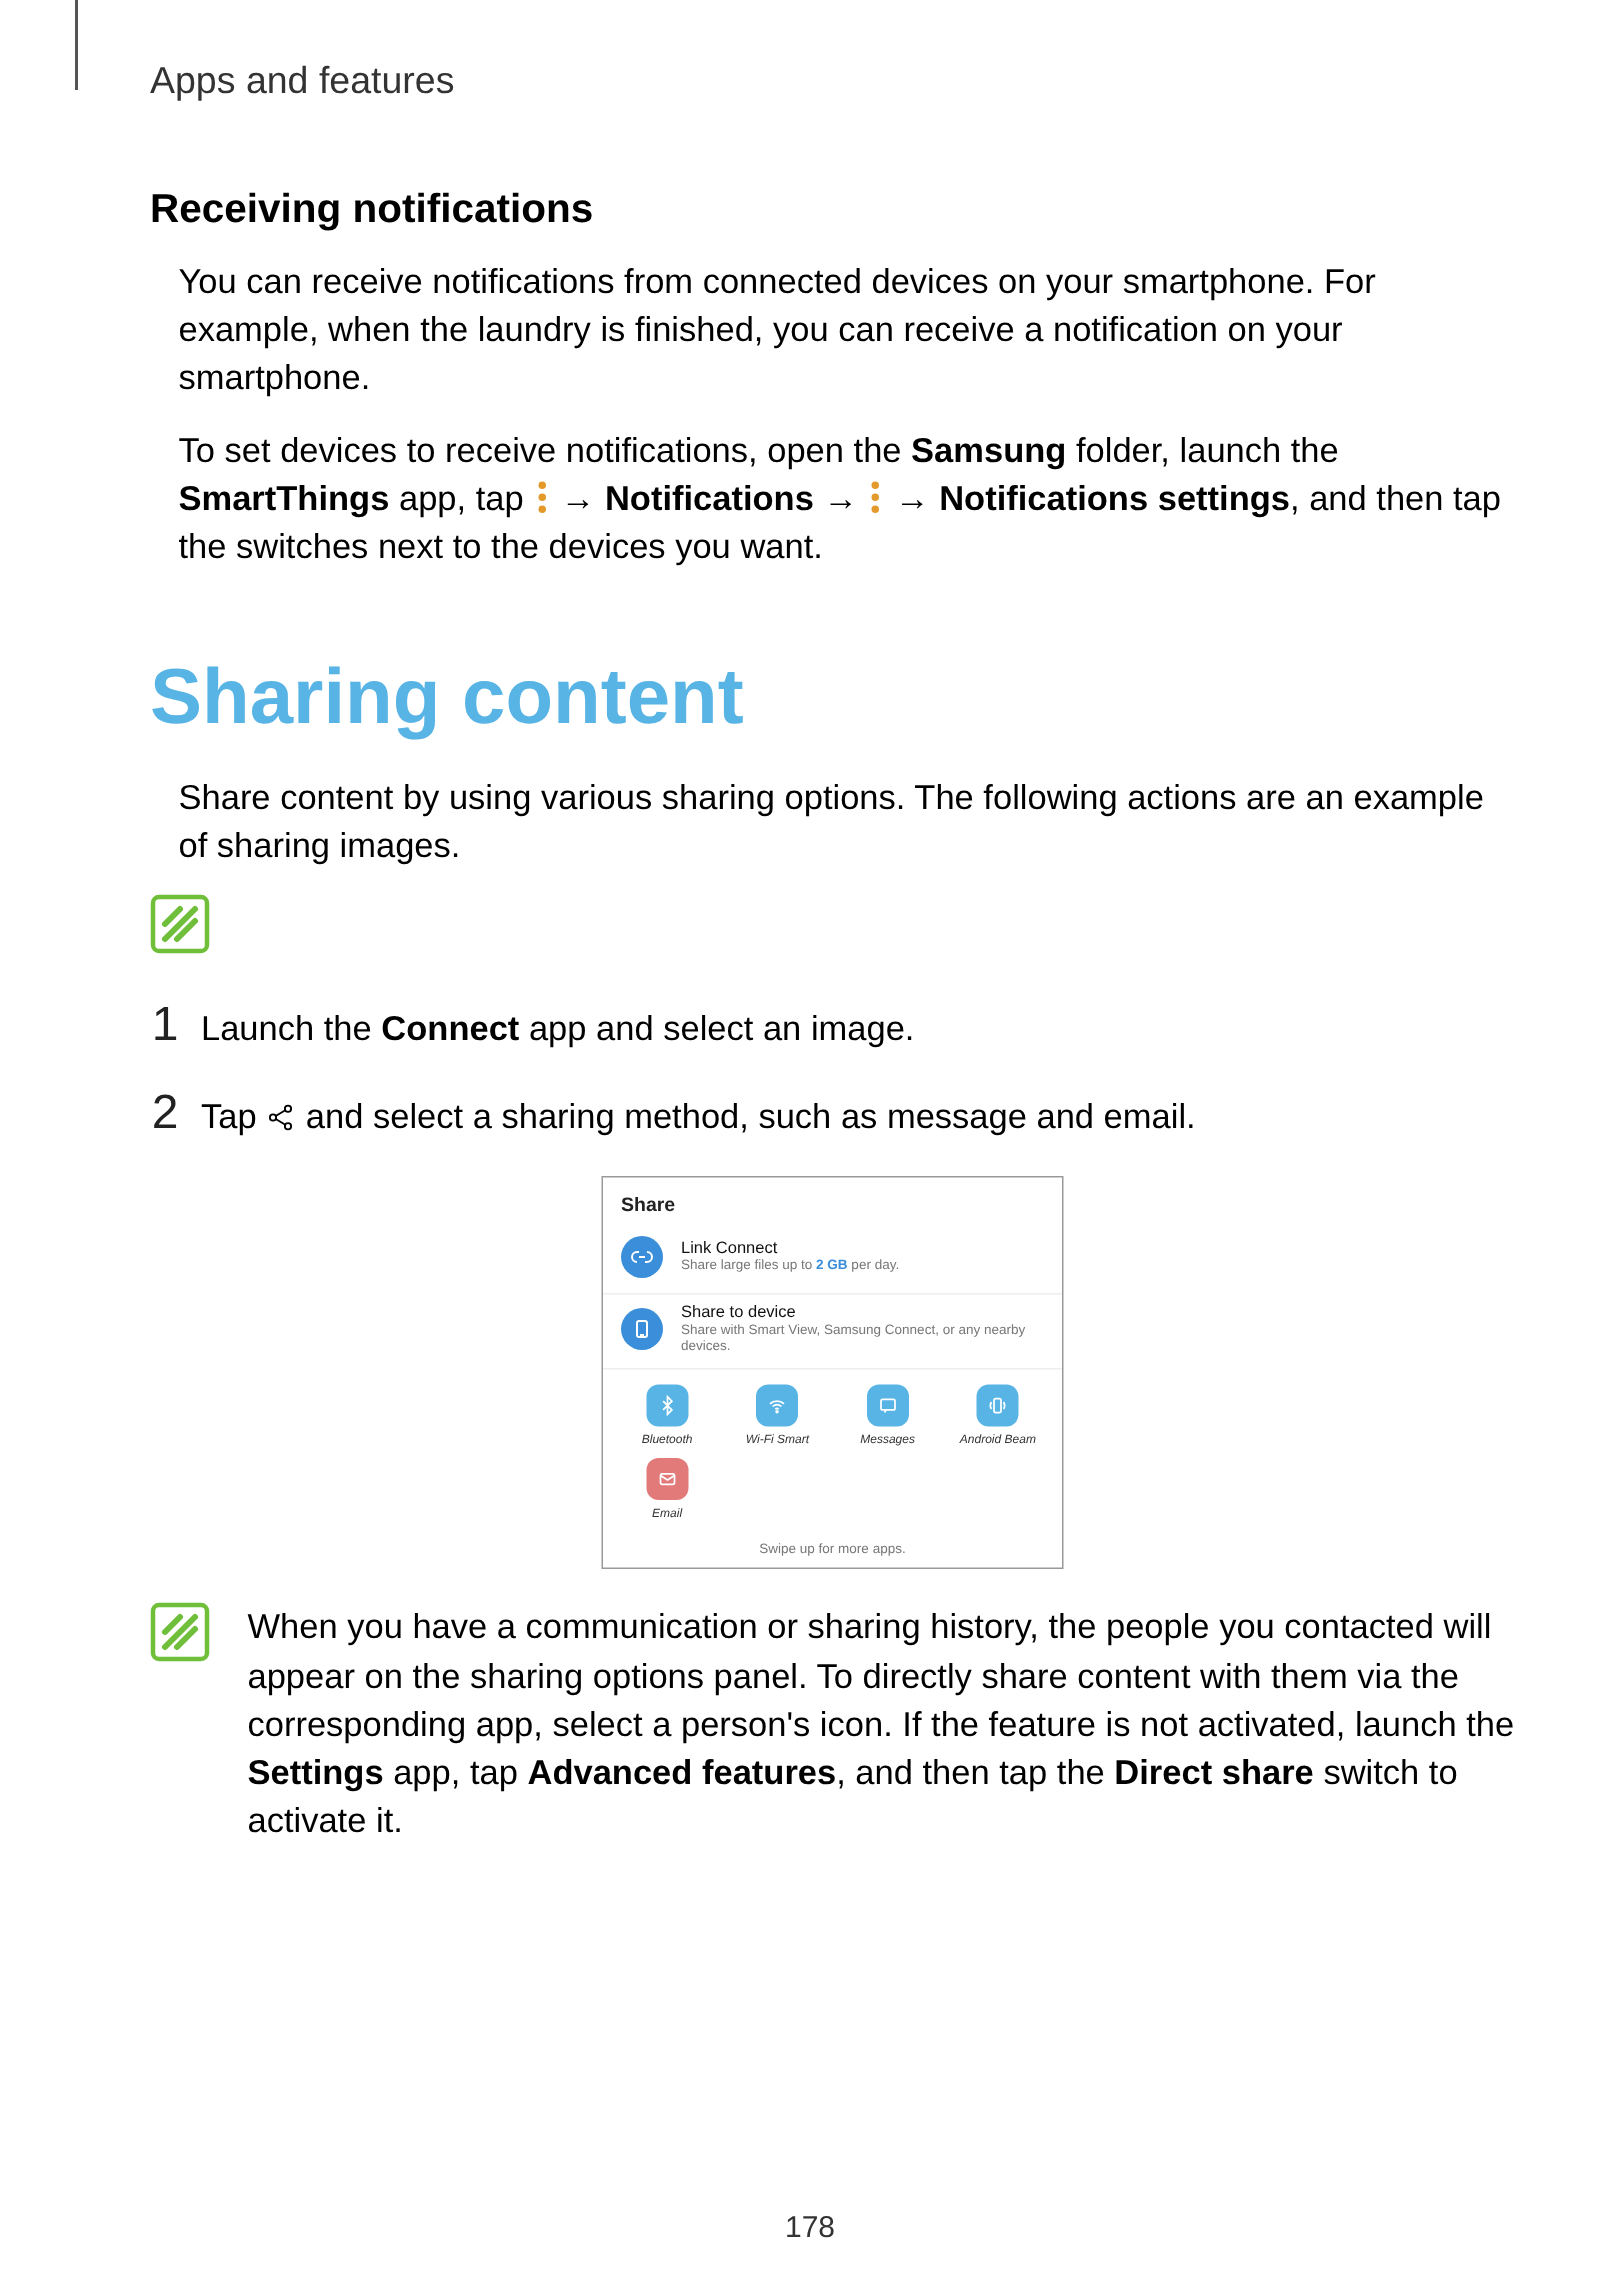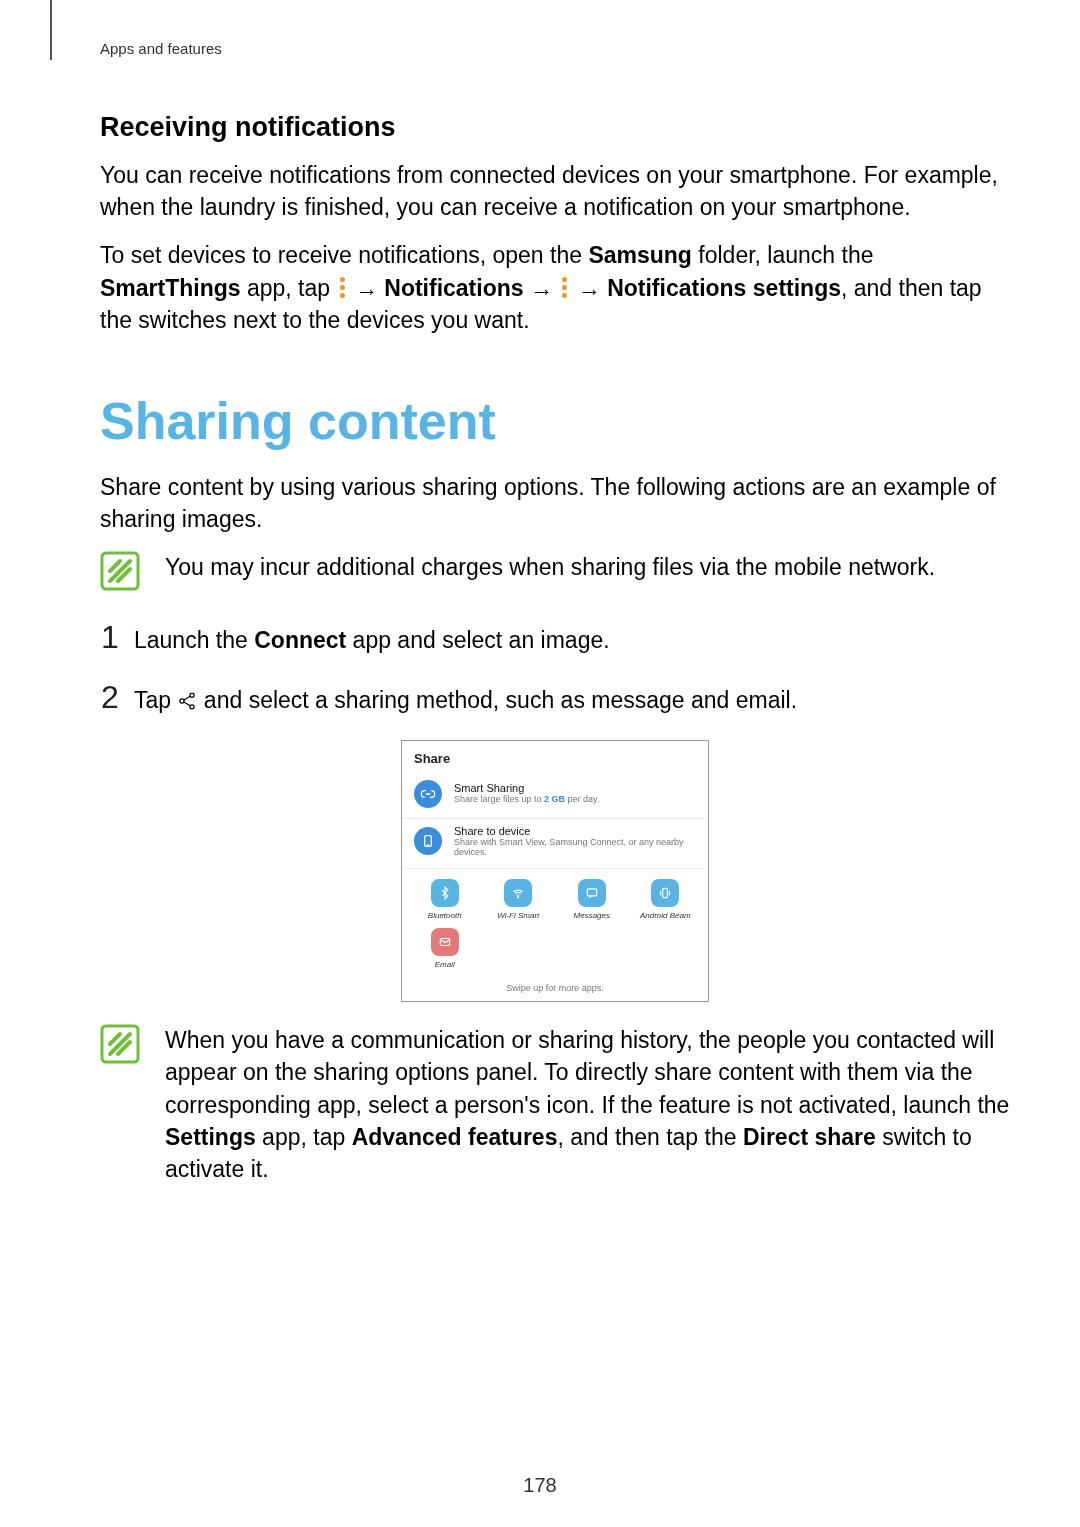--- a/index.html
+++ b/index.html
@@ -12,35 +12,36 @@
   }
   .side-rule {
     position: absolute;
     left: 50px;
     top: 0;
     width: 2px;
     height: 60px;
     background: #555;
   }
   .breadcrumb {
-    font-size: 15px;
+    font-size: 25px;
     color: #333;
     margin-left: 0;
     margin-bottom: 55px;
     font-weight: 400;
   }
   .h2 {
     font-size: 27px;
     font-weight: 700;
     margin-bottom: 16px;
   }
   .para {
     font-size: 23px;
     line-height: 1.4;
     margin-bottom: 16px;
+    margin-left: 19px;
   }
   .h1 {
     font-size: 52px;
     color: #58b4e5;
     font-weight: 700;
     margin-top: 55px;
     margin-bottom: 20px;
   }
   .note-row {
     display: flex;
@@ -180,21 +181,20 @@
 
   <p class="para">Share content by using various sharing options. The following actions are an example of sharing images.</p>
 
   <div class="note-row">
     <div class="note-icon">
       <svg viewBox="0 0 40 40">
           <rect x="2" y="2" width="36" height="36" rx="4" fill="none" stroke="#6fbf3b" stroke-width="3"></rect>
           <path d="M10 20 L20 10 M10 30 L30 10 M18 30 L30 18" stroke="#6fbf3b" stroke-width="4" stroke-linecap="round" fill="none"></path>
         </svg>
     </div>
-    <div class="note-text">You may incur additional charges when sharing files via the mobile network.</div>
   </div>
 
   <div class="step-row">
     <div class="step-num">1</div>
     <div class="step-text">
       <span>Launch the </span><span class="strong">Connect</span><span> app and select an image.</span>
     </div>
   </div>
 
   <div class="step-row">
@@ -213,21 +213,21 @@
   <div class="share-panel">
     <div class="share-header">Share</div>
 
     <div class="share-row">
       <div class="share-icon-lg" style="background:#3b8ed9">
         <svg viewBox="0 0 24 24" fill="none" stroke="#fff" stroke-width="2">
             <path d="M7 17a5 5 0 0 1 0-10h2M17 7a5 5 0 0 1 0 10h-2M9 12h6"></path>
           </svg>
       </div>
       <div class="share-row-text">
-        <div class="t1">Smart Sharing</div>
+        <div class="t1">Link Connect</div>
         <div class="t2">
           <span>Share large files up to </span><span class="gb">2 GB</span><span> per day.</span>
         </div>
       </div>
     </div>
 
     <div class="share-row">
       <div class="share-icon-lg" style="background:#3b8ed9">
         <svg viewBox="0 0 24 24" fill="none" stroke="#fff" stroke-width="2">
             <rect x="7" y="4" width="10" height="16" rx="2"></rect>

